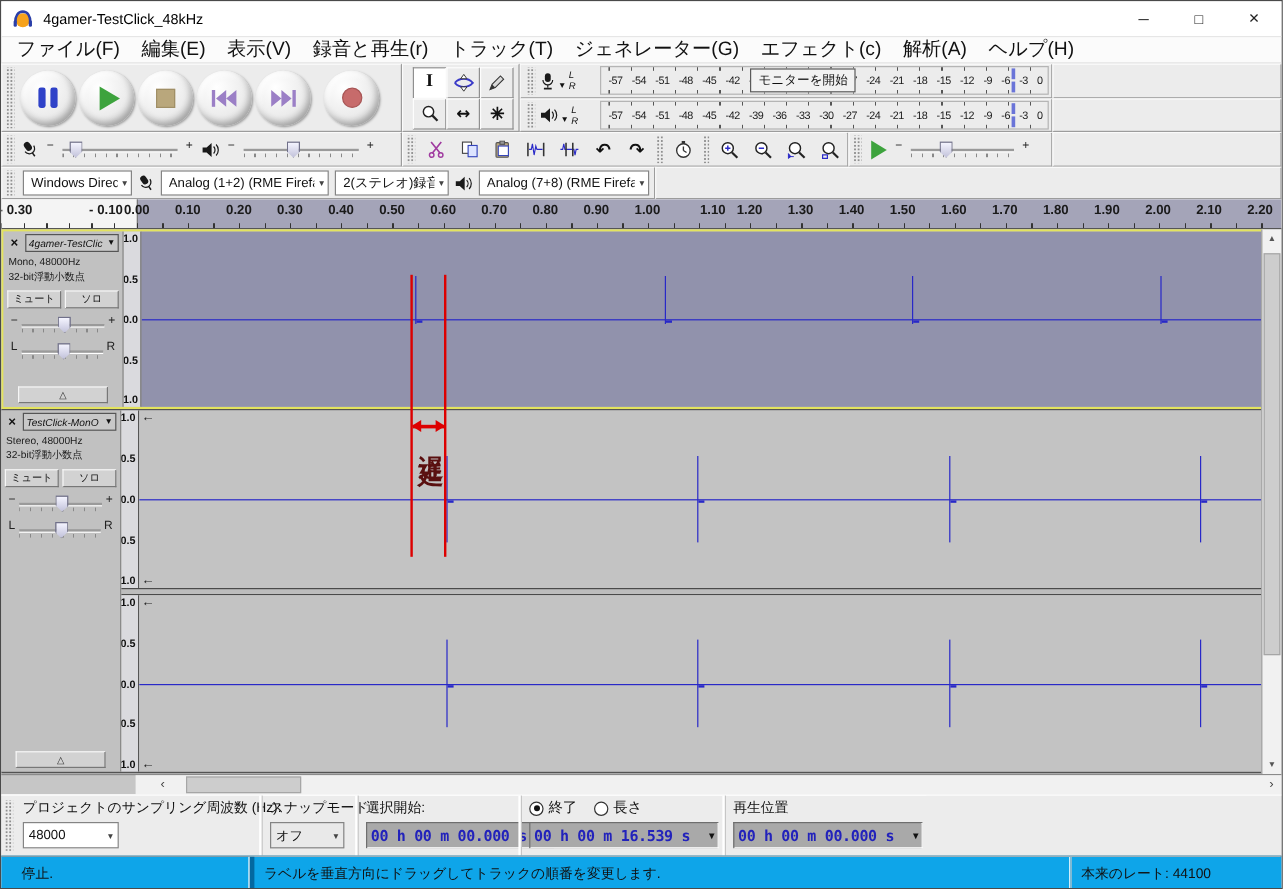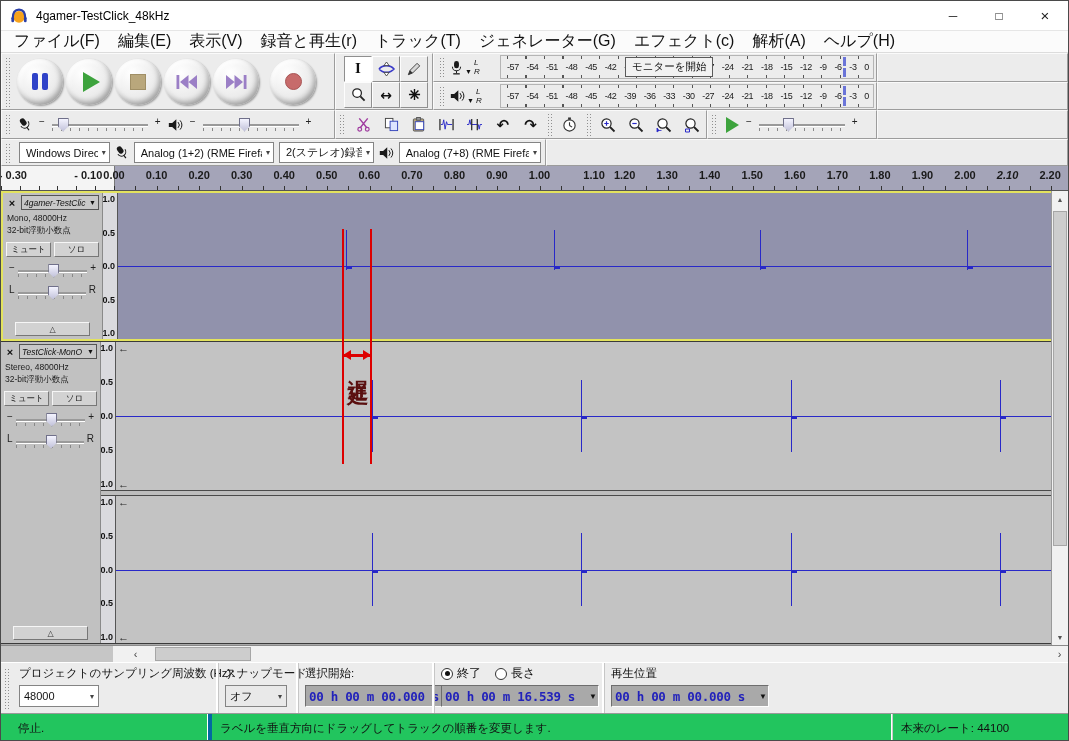--- a/index.html
+++ b/index.html
@@ -149,21 +149,21 @@
   .scombo .carr{margin-left:auto;font-size:8px;color:#444}
   .tfield{width:158px;height:22px;background:#a9a9a9;border:1px solid;border-color:#6e6e6e #fdfdfd #fdfdfd #6e6e6e;display:flex;align-items:center;padding:0 1px 0 3px}
   .tfield .digits{flex:1;font-family:"DejaVu Sans Mono",monospace;font-size:12.5px;font-weight:bold;color:#2222bb;white-space:nowrap;letter-spacing:-0.3px}
   .tfield .dd{font-size:8px;color:#111}
   .radios{display:flex;gap:14px;align-items:center;font-size:12px;height:15px}
   .radio{display:inline-block;width:12px;height:12px;border:1px solid #333;border-radius:50%;background:#fff;margin-right:4px;vertical-align:-2px;position:relative}
   .radio.checked::after{content:'';position:absolute;left:2.5px;top:2.5px;width:5px;height:5px;border-radius:50%;background:#111}
   .rlabel{display:flex;align-items:center}
 
   
-  .statusbar{position:absolute;left:0;top:712px;width:100%;height:29px;background:#22c55e;border-top:1px solid #999;display:flex;align-items:stretch;font-size:11.5px}
+  .statusbar{position:absolute;left:0;top:712px;width:100%;height:29px;background:#0ea5e9;border-top:1px solid #999;display:flex;align-items:stretch;font-size:11.5px}
   .scell{display:flex;align-items:center;padding:0 8px;white-space:nowrap}
   .scell.c1{width:207px;padding-left:17px}
   .scell.c2{flex:1;border-left:4px solid #0369a1;box-shadow:-1px 0 0 #fff}
   .scell.c3{width:176px;border-left:1px solid #c9c9c9;box-shadow:-1px 0 0 #fff}
 
   svg{display:block}
 </style>
 </head>
 <body>
 
@@ -529,21 +529,21 @@
         <span class="tl" style="left: 581.05px; margin-left: 12px;">1.10</span>
         <span class="tl" style="left: 623.6px;">1.20</span>
         <span class="tl" style="left: 666.15px;">1.30</span>
         <span class="tl" style="left: 708.7px;">1.40</span>
         <span class="tl" style="left: 751.25px;">1.50</span>
         <span class="tl" style="left: 793.8px;">1.60</span>
         <span class="tl" style="left: 836.35px;">1.70</span>
         <span class="tl" style="left: 878.9px;">1.80</span>
         <span class="tl" style="left: 921.45px;">1.90</span>
         <span class="tl" style="left: 964px;">2.00</span>
-        <span class="tl" style="left: 1006.55px; font-style: italic;">2.10</span>
+        <span class="tl" style="left: 1006.55px;">2.10</span>
         <span class="tl" style="left: 1049.1px;">2.20</span>
       </div>
   </div>
 
   <div class="track-area">
 
     <div class="track t1">
       <div class="tpanel">
         <div class="trow1">
           <span class="tclose">×</span>

